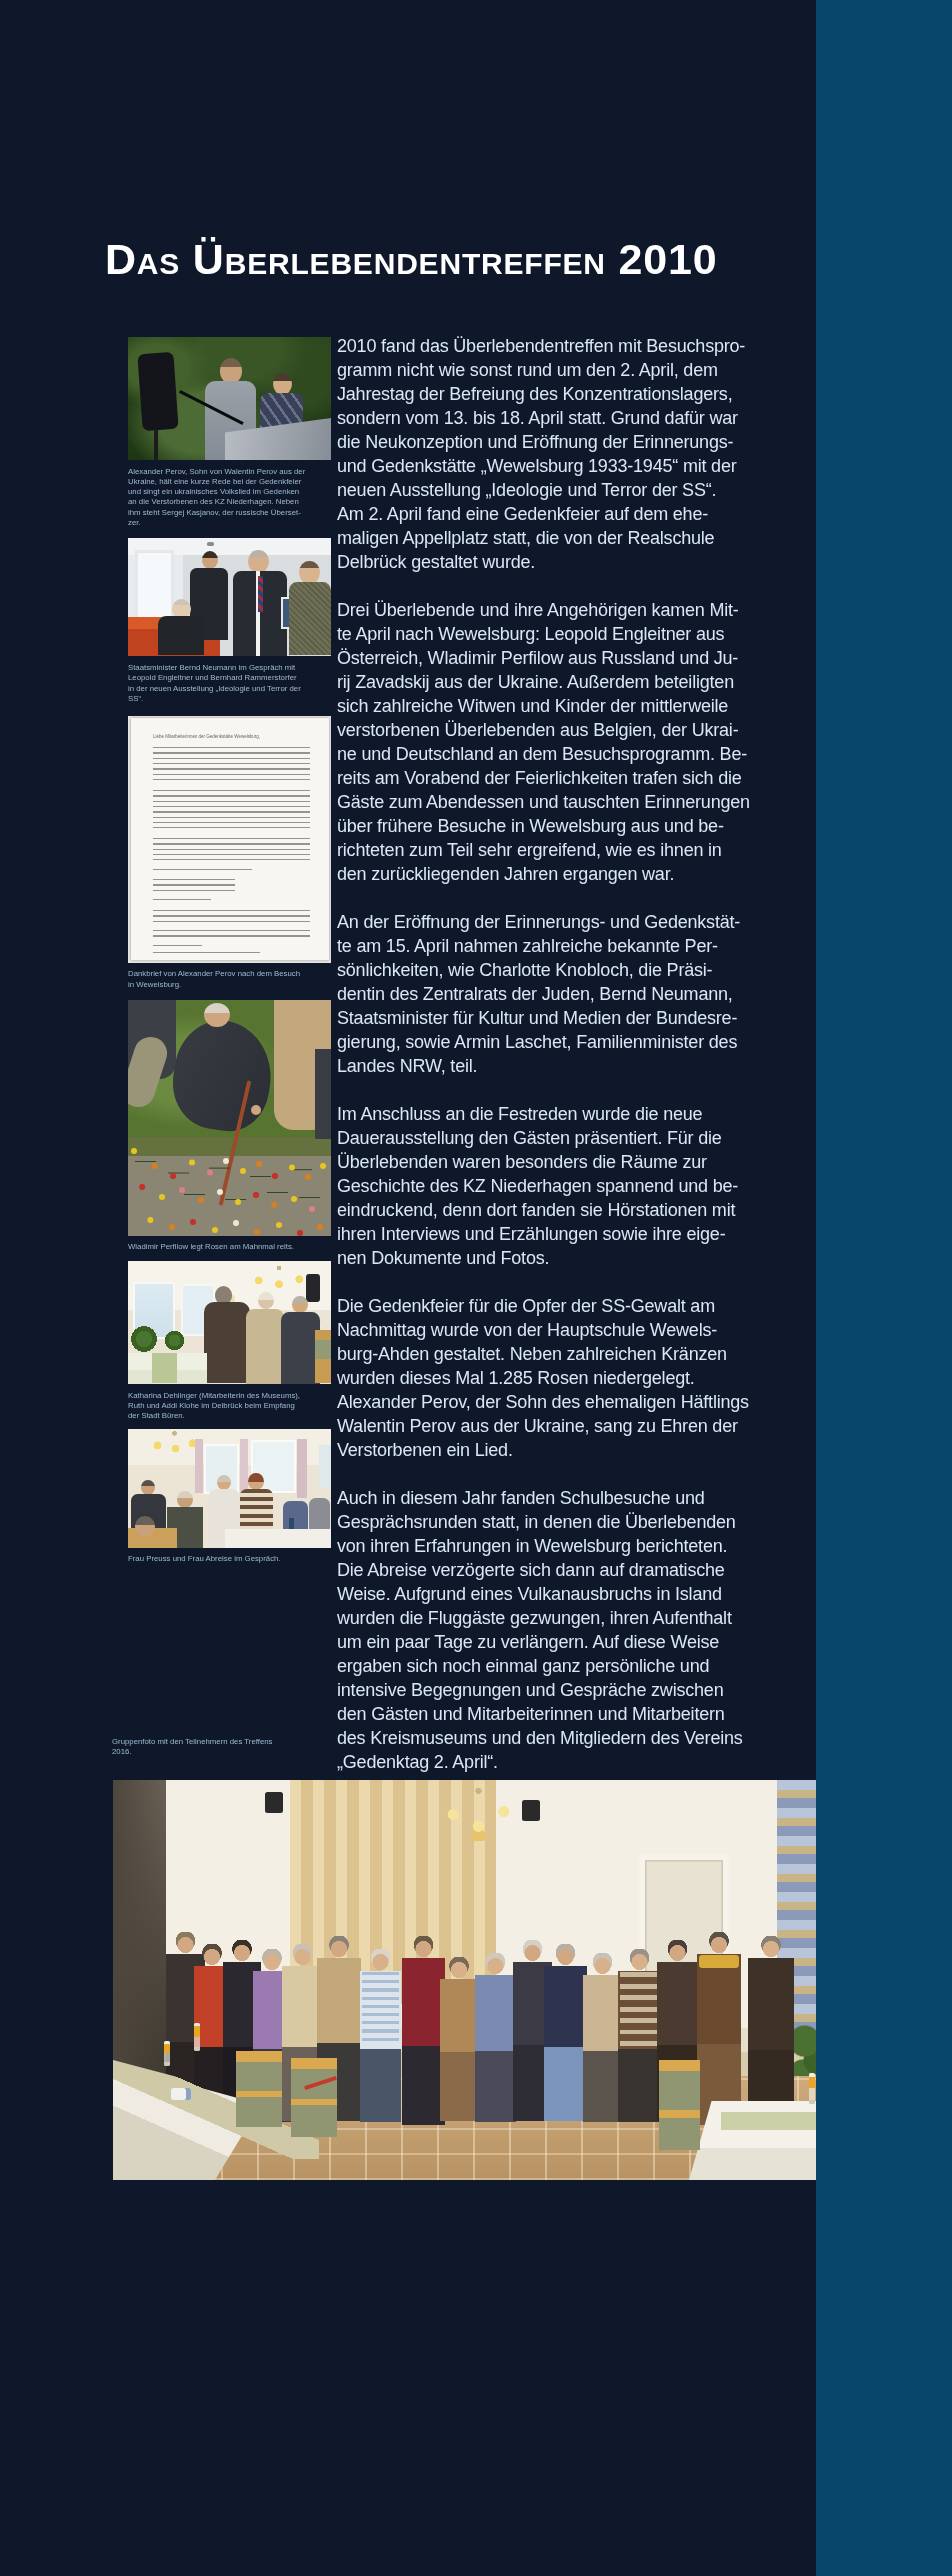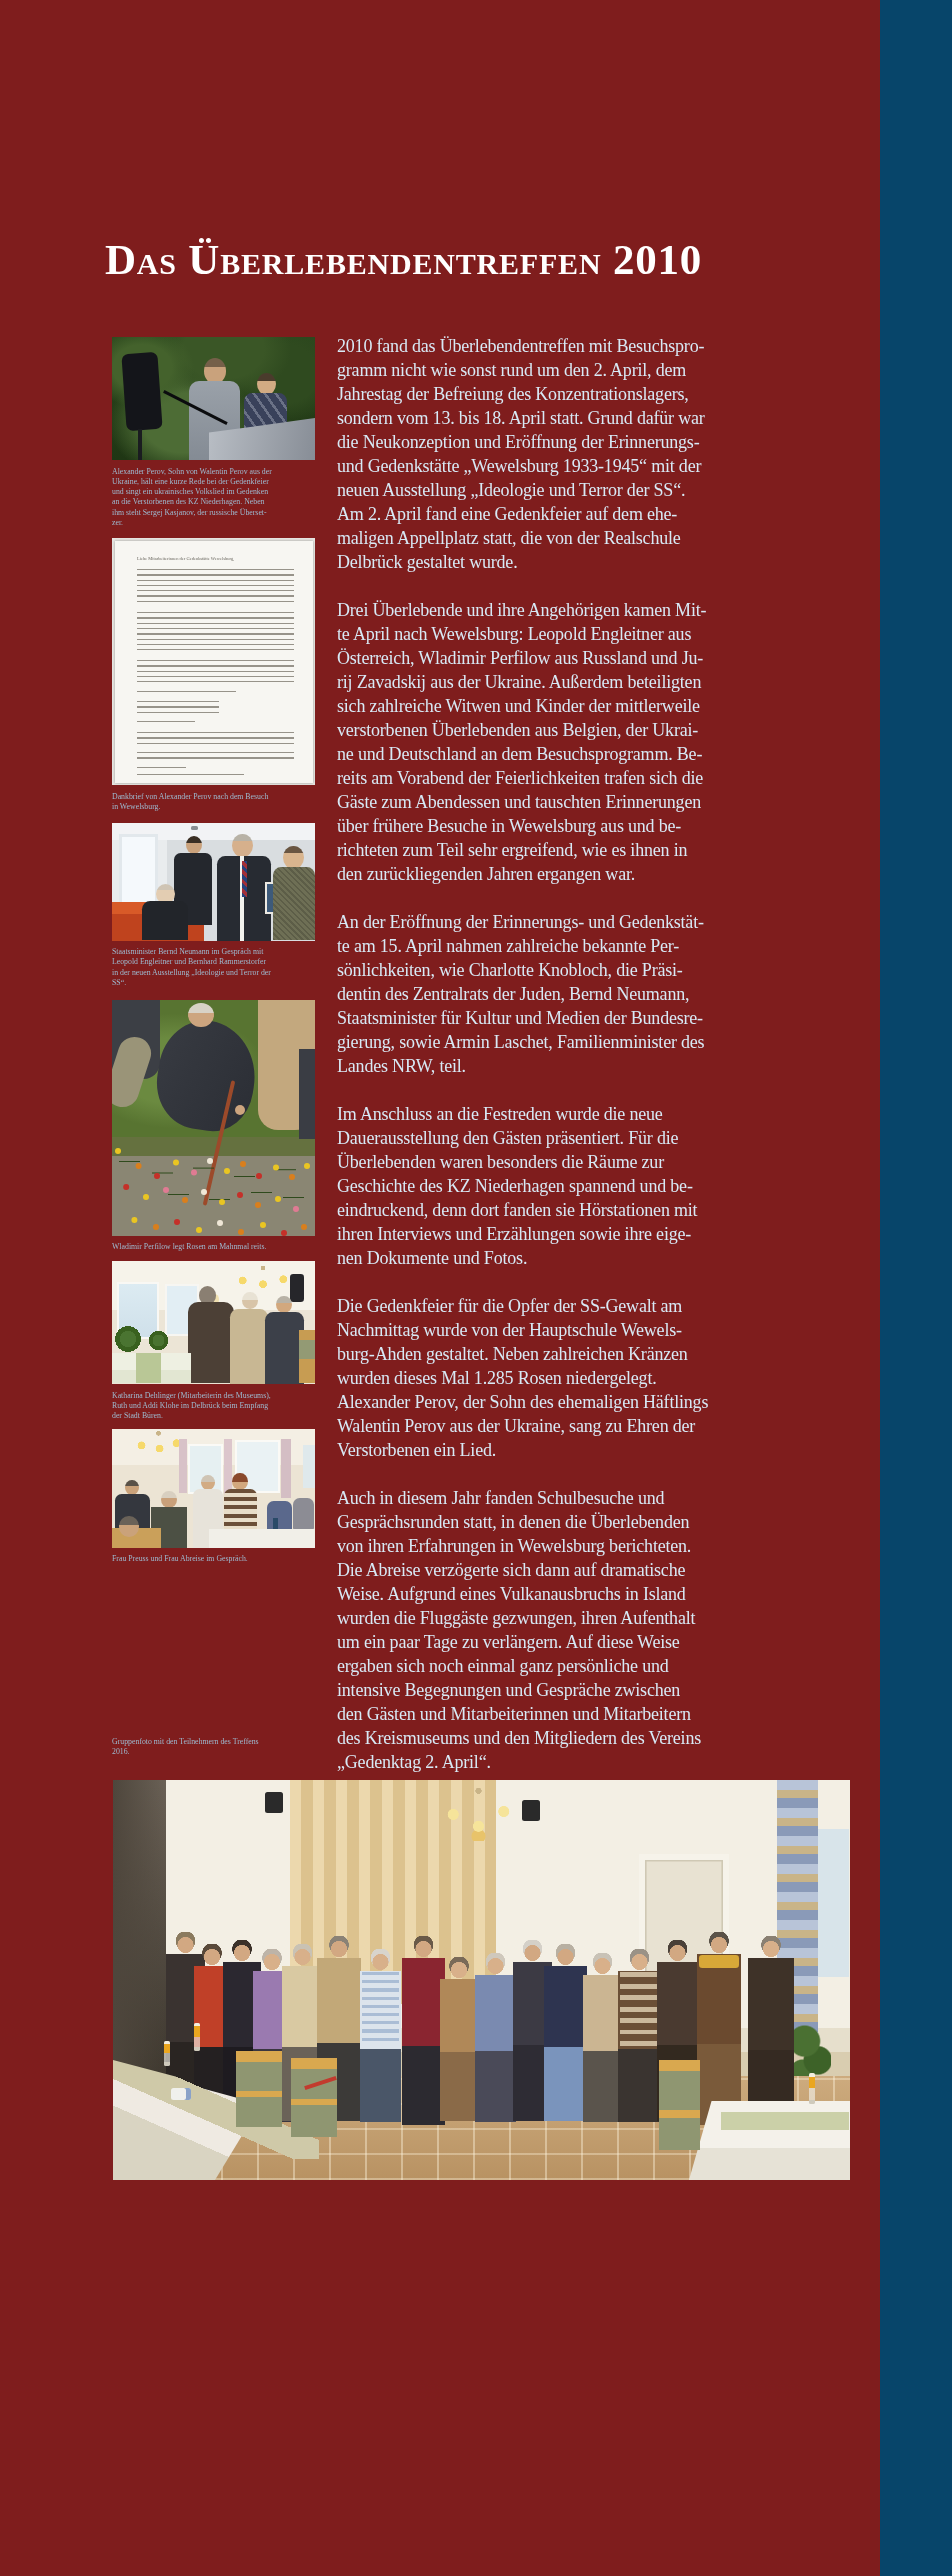--- a/index.html
+++ b/index.html
@@ -1,22 +1,22 @@
 <!DOCTYPE html>
 <html style="font-size:13px"><head>
 <meta charset="utf-8">
 <style>
   html,body{margin:0;padding:0;background:#07456A;}
-  .page{position:relative;width:880px;height:2576px;background:#7f1d1d;overflow:hidden;
-        font-family:Liberation Serif, serif;}
+  .page{position:relative;width:816px;height:2576px;background:#0f172a;overflow:hidden;
+        font-family:Liberation Sans, sans-serif;}
   .title{position:absolute;left:105px;top:235px;margin:0;font-size:43px;font-weight:bold;
          font-variant:small-caps;letter-spacing:0.8px;color:#FFFFFF;white-space:pre;}
   
   .left-col{position:absolute;left:112px;top:337px;width:203px;color:#9DBBD1;}
-  .fig{margin:0 0 10px 0;}
+  .fig{margin:0 0 10px 16px;}
   .fig3{margin-bottom:11.5px;} .fig4{margin-bottom:8.2px;} .fig5{margin-bottom:7.4px;}
   .caption{margin:6.6px 0 0 0;font-size:7.8px;line-height:10.3px;white-space:pre;color:#9DBBD1;}
   .cap7{margin-top:172px;}
   .photo{position:relative;width:203px;overflow:hidden;}
   .s{position:absolute;}
   
   .ph1{height:123px;background:
     radial-gradient(74px 58px at 15% 25%,#44622c 0 40%,transparent 70%),
     radial-gradient(90px 66px at 55% 10%,#3a5626 0 45%,transparent 75%),
     radial-gradient(74px 66px at 85% 30%,#2f4a1f 0 45%,transparent 75%),
@@ -79,59 +79,59 @@
         <div class="s" style="left:97px;top:81px;width:106px;height:43px;background:linear-gradient(100deg,#b9bec5,#878d96);clip-path:polygon(0 34%,100% 0,100% 100%,0 100%)"></div>
       </div>
       <figcaption class="caption">Alexander Perov, Sohn von Walentin Perov aus der
 Ukraine, hält eine kurze Rede bei der Gedenkfeier
 und singt ein ukrainisches Volkslied im Gedenken
 an die Verstorbenen des KZ Niederhagen. Neben
 ihm steht Sergej Kasjanov, der russische Überset-
 zer.</figcaption>
     </figure>
 
-    <figure class="fig fig2">
-      <div class="photo ph2">
-        <div class="s" style="left:2.5px;top:2.5px;width:198px;height:242px;background:#f7f6f2;box-shadow:0 0 2.5px rgba(0,0,0,.35)"></div>
-        <div class="s letter-salutation" style="left:25px;top:18px;">Liebe Mitarbeiterinnen der Gedenkstätte Wewelsburg,</div>
-        <div class="tl" style="top:31px;height:36px"></div>
-        <div class="tl" style="top:74px;height:41px"></div>
-        <div class="tl" style="top:122px;height:25.5px"></div>
-        <div class="tl" style="top:153px;height:5px;right:auto;width:99px"></div>
-        <div class="tl" style="top:163px;height:15px;right:auto;width:82px"></div>
-        <div class="tl" style="top:183px;height:5px;right:auto;width:58px"></div>
-        <div class="tl" style="top:194px;height:15px"></div>
-        <div class="tl" style="top:214px;height:10px"></div>
-        <div class="tl" style="top:229px;height:4.1px;right:auto;width:49px"></div>
-        <div class="tl" style="top:236px;height:4.1px;right:auto;width:107px"></div>
-      </div>
-      <figcaption class="caption">Dankbrief von Alexander Perov nach dem Besuch
-in Wewelsburg.</figcaption>
-    </figure>
-
     <figure class="fig fig3">
       <div class="photo ph3">
         <div class="s" style="left:6.6px;top:11.5px;width:33px;height:69px;background:#f5f9fc;border:3.3px solid #e2e8ec"></div>
         <div class="s" style="left:79px;top:3.3px;width:6.6px;height:4.1px;background:#8a8e92;border-radius:1.6px"></div>
         <div class="s" style="left:0;top:79px;width:92px;height:39px;background:linear-gradient(#d85a28 0 30%,#bf431e 30%)"></div>
         <div class="s" style="left:74px;top:13px;width:15.6px;height:18px;border-radius:50%;background:linear-gradient(#3a2f24 0 40%,#caa27c 40%)"></div>
         <div class="s" style="left:62px;top:30px;width:38px;height:72px;border-radius:6.6px 6.6px 0 0;background:#24272d"></div>
         <div class="s" style="left:44px;top:61px;width:19px;height:20px;border-radius:50%;background:linear-gradient(#cfc4b4 0 30%,#e3cdb2 30%)"></div>
         <div class="s" style="left:30px;top:78px;width:46px;height:39px;border-radius:8.2px 8.2px 0 0;background:#22252a"></div>
         <div class="s" style="left:120px;top:11.5px;width:20.6px;height:23px;border-radius:50%;background:linear-gradient(#b8b2a6 0 30%,#d6b08c 30%)"></div>
         <div class="s" style="left:105px;top:33px;width:54px;height:85px;border-radius:8.2px 8.2px 0 0;background:linear-gradient(90deg,#272b32 0 42%,#f2f2ee 42% 50%,#272b32 50%)"></div>
         <div class="s" style="left:130px;top:38px;width:5px;height:36px;background:repeating-linear-gradient(45deg,#27427c 0 3.3px,#a23038 3.3px 6.6px)"></div>
         <div class="s" style="left:153px;top:59px;width:23px;height:28px;background:#3d5a7a;border:2.5px solid #ece9e2"></div>
         <div class="s" style="left:171px;top:23px;width:20.6px;height:23px;border-radius:50%;background:linear-gradient(#6a5642 0 30%,#d9b58e 30%)"></div>
         <div class="s" style="left:161px;top:44px;width:42px;height:73px;border-radius:8.2px 8.2px 0 0;background:repeating-linear-gradient(45deg,rgba(40,40,30,.25) 0 1.6px,transparent 1.6px 4.1px),#6e6f55"></div>
       </div>
       <figcaption class="caption">Staatsminister Bernd Neumann im Gespräch mit
 Leopold Engleitner und Bernhard Rammerstorfer
 in der neuen Ausstellung „Ideologie und Terror der
 SS“.</figcaption>
+    </figure>
+
+    <figure class="fig fig2">
+      <div class="photo ph2">
+        <div class="s" style="left:2.5px;top:2.5px;width:198px;height:242px;background:#f7f6f2;box-shadow:0 0 2.5px rgba(0,0,0,.35)"></div>
+        <div class="s letter-salutation" style="left:25px;top:18px;">Liebe Mitarbeiterinnen der Gedenkstätte Wewelsburg,</div>
+        <div class="tl" style="top:31px;height:36px"></div>
+        <div class="tl" style="top:74px;height:41px"></div>
+        <div class="tl" style="top:122px;height:25.5px"></div>
+        <div class="tl" style="top:153px;height:5px;right:auto;width:99px"></div>
+        <div class="tl" style="top:163px;height:15px;right:auto;width:82px"></div>
+        <div class="tl" style="top:183px;height:5px;right:auto;width:58px"></div>
+        <div class="tl" style="top:194px;height:15px"></div>
+        <div class="tl" style="top:214px;height:10px"></div>
+        <div class="tl" style="top:229px;height:4.1px;right:auto;width:49px"></div>
+        <div class="tl" style="top:236px;height:4.1px;right:auto;width:107px"></div>
+      </div>
+      <figcaption class="caption">Dankbrief von Alexander Perov nach dem Besuch
+in Wewelsburg.</figcaption>
     </figure>
 
     <figure class="fig fig4">
       <div class="photo ph4">
         <div class="s" style="left:0;top:0;width:48px;height:79px;background:#3c3f45;border-radius:0 0 16.4px 0"></div>
         <div class="s" style="left:0;top:36px;width:33px;height:72px;background:#9a9478;border-radius:16.4px;transform:rotate(18deg)"></div>
         <div class="s" style="left:146px;top:0;width:57px;height:130px;background:#c3a87e;border-radius:0 0 20px 20px"></div>
         <div class="s" style="left:187px;top:49px;width:15.6px;height:90px;background:#3a3d44"></div>
         <div class="s" style="left:46px;top:21.4px;width:97px;height:109px;background:linear-gradient(110deg,#383b42,#2b2e35);border-radius:46% 54% 40% 44%;transform:rotate(9deg)"></div>
         <div class="s" style="left:76px;top:3.3px;width:25.5px;height:24px;border-radius:50%;background:linear-gradient(#d8d2c6 0 40%,#cda57f 40%)"></div>

